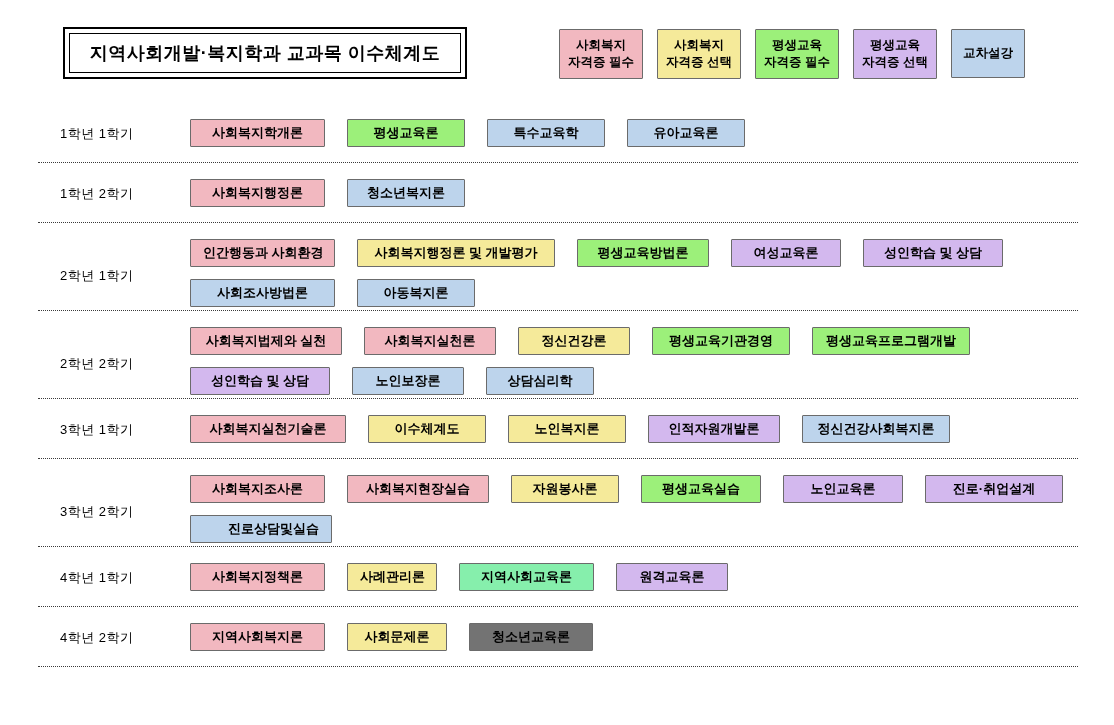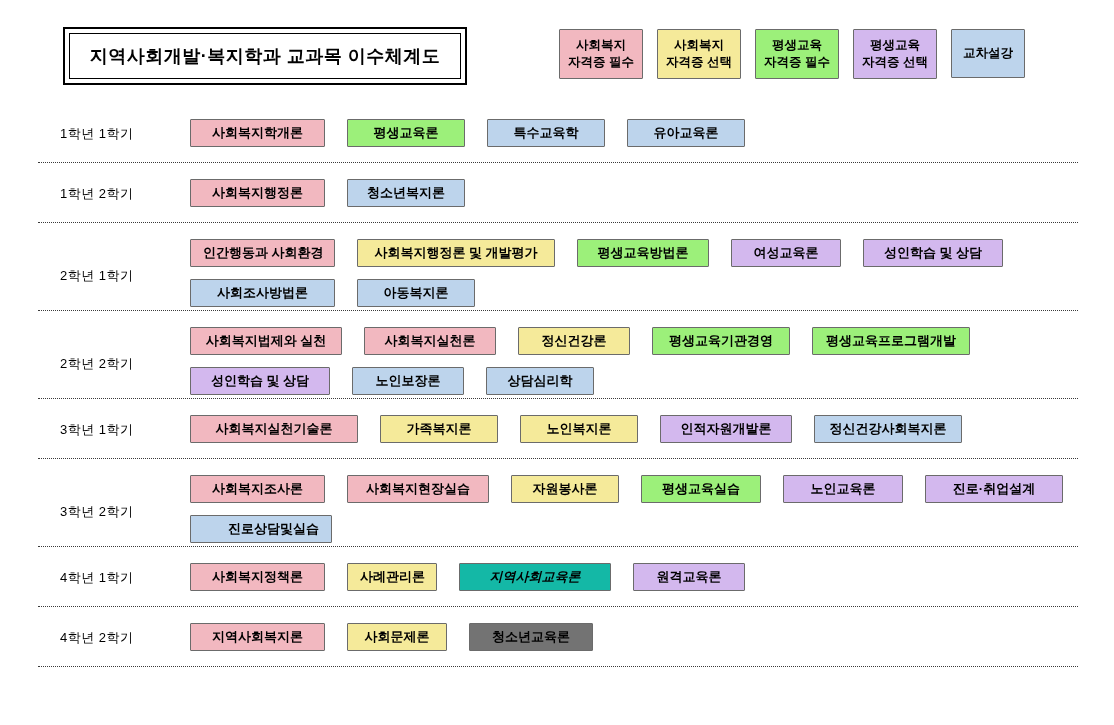--- a/index.html
+++ b/index.html
@@ -15,21 +15,21 @@
     position: relative;
     overflow: hidden;
   }
 
   
   #title-box {
     position: absolute;
     left: 63px;
     top: 27px;
     width: 404px;
-    height: 58px;
+    height: 52px;
     border: 2px solid #000;
     background: #ffffff;
     box-sizing: border-box;
   }
   #title-inner {
     position: absolute;
     left: 4px;
     top: 4px;
     right: 4px;
     bottom: 4px;
@@ -177,22 +177,22 @@
         <div class="course" style="background: rgb(156, 240, 122); width: 158px;">평생교육프로그램개발</div>
         <div class="course" style="background: rgb(211, 184, 238); width: 140px;">성인학습 및 상담</div>
         <div class="course" style="background: rgb(189, 212, 236); width: 112px;">노인보장론</div>
         <div class="course" style="background: rgb(189, 212, 236); width: 108px;">상담심리학</div>
       </div>
       <div class="row-divider"></div>
     </div>
     <div class="row" style="height: 60px;">
       <div class="sem-label" style="top: 22px;">3학년 1학기</div>
       <div class="courses" style="top: 16px;">
-        <div class="course" style="background: rgb(242, 184, 192); width: 168px;">사회복지실천기술론</div>
-        <div class="course" style="background: rgb(245, 234, 154); width: 118px;">가족복지론</div>
+        <div class="course" style="background: rgb(242, 184, 192); width: 156px;">사회복지실천기술론</div>
+        <div class="course" style="background: rgb(245, 234, 154); width: 118px;">이수체계도</div>
         <div class="course" style="background: rgb(245, 234, 154); width: 118px;">노인복지론</div>
         <div class="course" style="background: rgb(211, 184, 238); width: 132px;">인적자원개발론</div>
         <div class="course" style="background: rgb(189, 212, 236); width: 148px;">정신건강사회복지론</div>
       </div>
       <div class="row-divider"></div>
     </div>
     <div class="row" style="height: 88px;">
       <div class="sem-label" style="top: 44px;">3학년 2학기</div>
       <div class="courses" style="top: 16px;">
         <div class="course" style="background: rgb(242, 184, 192); width: 135px;">사회복지조사론</div>
@@ -203,21 +203,21 @@
         <div class="course" style="background: rgb(211, 184, 238); width: 138px;">진로·취업설계</div>
         <div class="course" style="background: rgb(189, 212, 236); width: 142px; text-align: right;">진로상담및실습</div>
       </div>
       <div class="row-divider"></div>
     </div>
     <div class="row" style="height: 60px;">
       <div class="sem-label" style="top: 22px;">4학년 1학기</div>
       <div class="courses" style="top: 16px;">
         <div class="course" style="background: rgb(242, 184, 192); width: 135px;">사회복지정책론</div>
         <div class="course" style="background: rgb(245, 234, 154); width: 90px; text-align: center;">사례관리론</div>
-        <div class="course" style="background: #14b8a6; width: 152px; font-style: italic;">지역사회교육론</div>
+        <div class="course" style="background: #86efac; width: 135px;">지역사회교육론</div>
         <div class="course" style="background: rgb(211, 184, 238); width: 112px;">원격교육론</div>
       </div>
       <div class="row-divider"></div>
     </div>
     <div class="row" style="height: 60px;">
       <div class="sem-label" style="top: 22px;">4학년 2학기</div>
       <div class="courses" style="top: 16px;">
         <div class="course" style="background: rgb(242, 184, 192); width: 135px;">지역사회복지론</div>
         <div class="course" style="background: rgb(245, 234, 154); width: 100px;">사회문제론</div>
         <div class="course" style="background: #737373; width: 124px;">청소년교육론</div>

